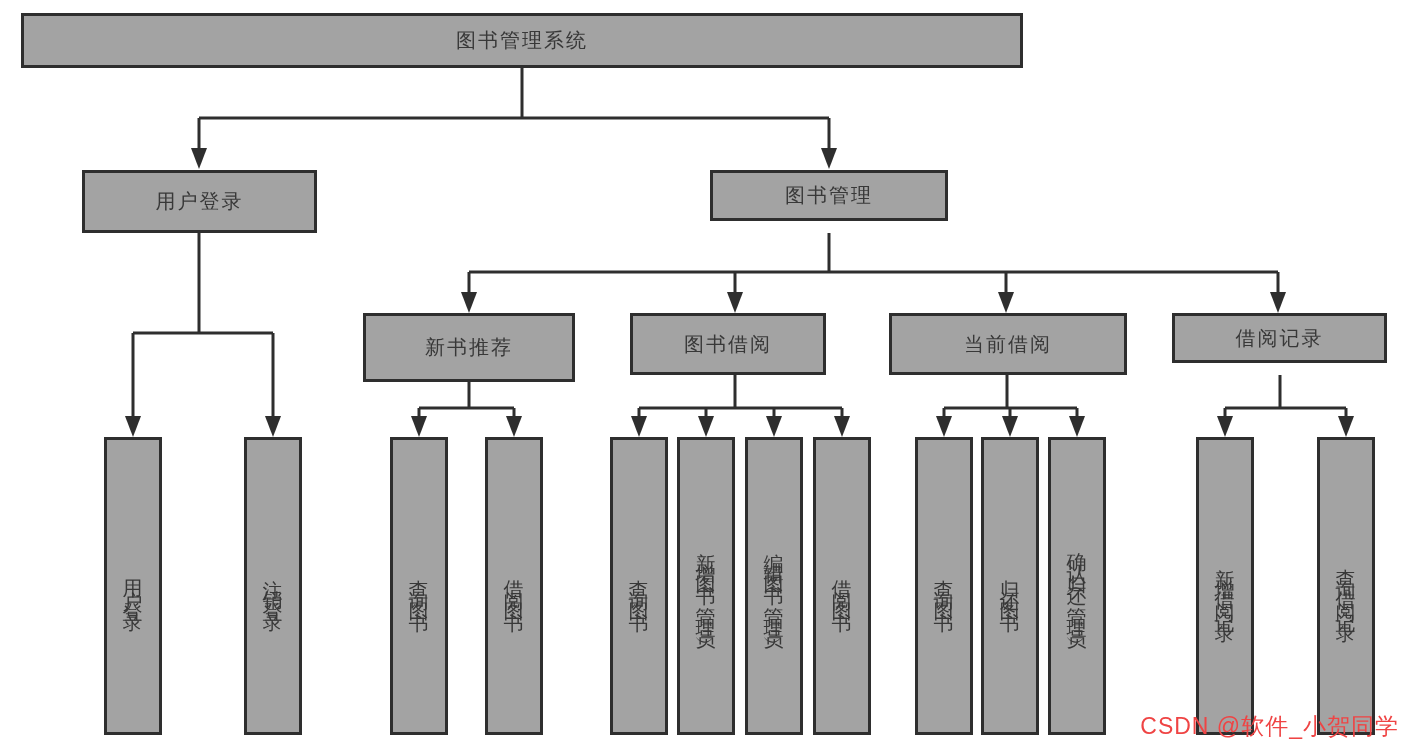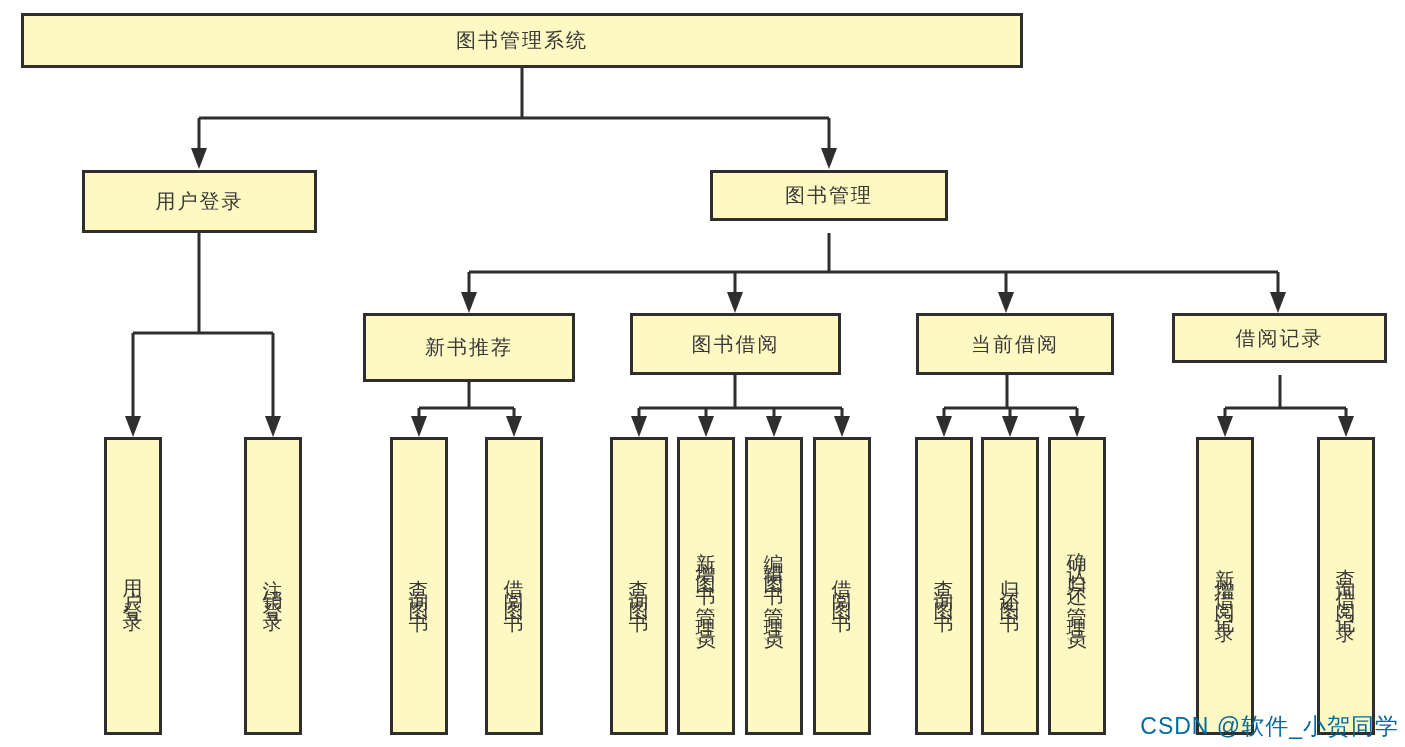--- a/index.html
+++ b/index.html
@@ -8,21 +8,21 @@
     width:1405px;height:747px;
     background:#ffffff;
     font-family:"Liberation Sans","DejaVu Sans",sans-serif;
     overflow:hidden;
   }
   .connectors{position:absolute;left:0;top:0;}
   .box{
     position:absolute;
     box-sizing:border-box;
     border:3px solid #2e2e2e;
-    background:#fef9c3;
+    background:#a3a3a3;
     display:flex;
     align-items:center;
     justify-content:center;
     color:#383838;
     font-size:20px;
     letter-spacing:2px;
     text-align:left;
     white-space:nowrap;
   }
   .leaf{
@@ -35,21 +35,21 @@
     font-size:20px;
     line-height:1;
     white-space:normal;
   }
   .watermark{
     position:absolute;
     right:6px;
     bottom:5px;
     font-size:23px;
     letter-spacing:1px;
-    color:#0369a1;
+    color:#ef4444;
   }
 </style>
 </head>
 <body>
 
 <div class="canvas">
 
   <svg class="connectors" width="1405" height="747" viewBox="0 0 1405 747">
     <g stroke="#2e2e2e" stroke-width="3" fill="none">
       <path d="M522,68 V118 M199,118 H829 M199,118 V152 M829,118 V152"></path>
@@ -82,22 +82,22 @@
       <polygon points="1338,416 1354,416 1346,437"></polygon>
     </g>
   </svg>
 
   <div class="box" style="left:21px;top:13px;width:1002px;height:55px">图书管理系统</div>
 
   <div class="box" style="left:82px;top:170px;width:235px;height:63px">用户登录</div>
   <div class="box" style="left:710px;top:170px;width:238px;height:51px">图书管理</div>
 
   <div class="box" style="left:363px;top:313px;width:212px;height:69px">新书推荐</div>
-  <div class="box" style="left:630px;top:313px;width:211px;height:62px">图书借阅</div>
-  <div class="box" style="left:916px;top:313px;width:198px;height:62px">当前借阅</div>
+  <div class="box" style="left:630px;top:313px;width:196px;height:62px">图书借阅</div>
+  <div class="box" style="left:889px;top:313px;width:238px;height:62px">当前借阅</div>
   <div class="box" style="left:1172px;top:313px;width:215px;height:50px">借阅记录</div>
 
   <div class="box leaf" style="left:104px">用户登录</div>
   <div class="box leaf" style="left:244px">注销登录</div>
 
   <div class="box leaf" style="left:390px">查询图书</div>
   <div class="box leaf" style="left:485px">借阅图书</div>
 
   <div class="box leaf" style="left:610px">查询图书</div>
   <div class="box leaf" style="left:677px">新增图书（管理员）</div>

